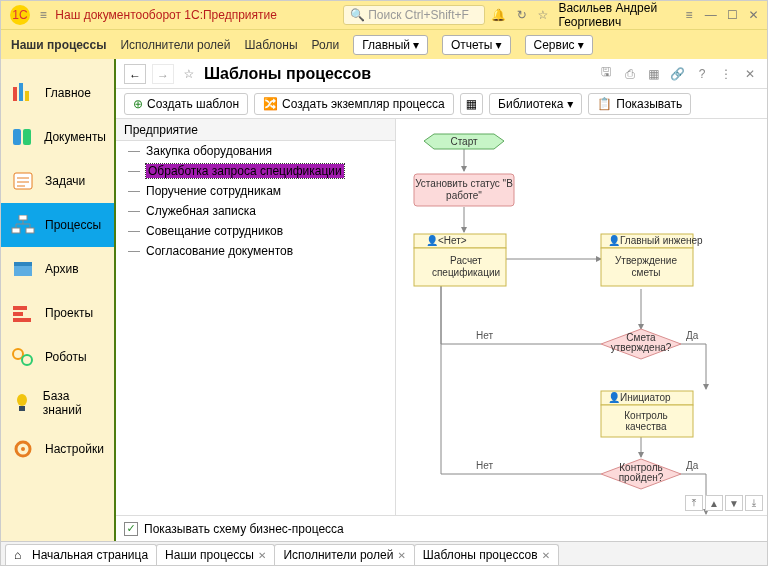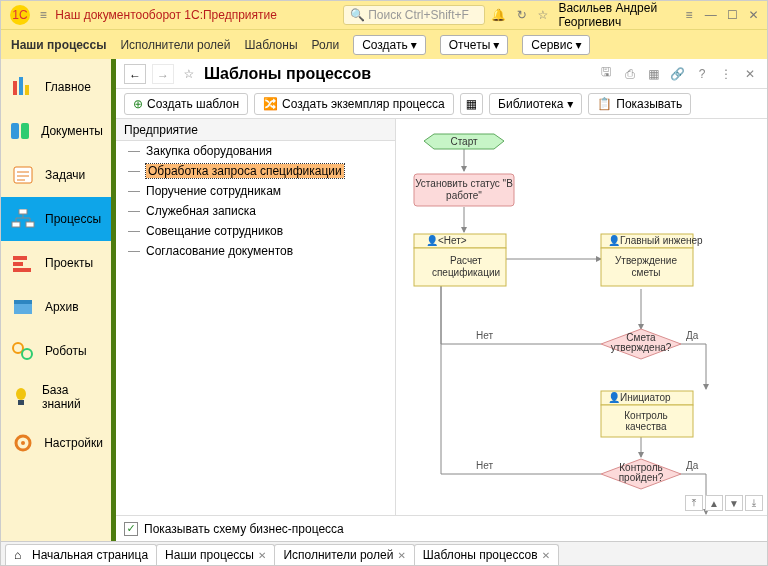--- a/index.html
+++ b/index.html
@@ -8,39 +8,39 @@
 .logo{width:22px;height:22px;display:flex;align-items:center;justify-content:center}
 .title{flex:0 0 auto;color:#b91c1c}
 .search{margin-left:60px;width:180px;height:20px;background:#fff8dc;border:1px solid #e0d080;border-radius:3px;display:flex;align-items:center;padding:0 6px;color:#999}
 .titlebar-right{margin-left:auto;display:flex;align-items:center;gap:10px}
 .tb-icon{width:16px;height:16px;display:flex;align-items:center;justify-content:center;color:#777;cursor:pointer}
 .toolbar{height:30px;background:#ffec97;border-top:1px solid #e8d878;display:flex;align-items:center;padding:0 10px;gap:14px}
 .toolbar .lnk{color:#333;cursor:pointer}
 .toolbar .lnk.active{font-weight:bold}
 .btn{border:1px solid #b0b0b0;background:#fff;border-radius:3px;padding:2px 8px;cursor:pointer;display:inline-flex;align-items:center;gap:3px}
 .main{display:flex;height:calc(100% - 28px - 30px - 24px)}
-.sidebar{width:115px;background:#fdf3cd;border-right:5px solid #4d7c0f;padding-top:6px}
+.sidebar{width:115px;background:#fdf3cd;border-right:2px solid #4d7c0f;padding-top:12px}
 .sb-item{display:flex;align-items:center;gap:8px;padding:10px 8px;cursor:pointer}
 .sb-item.active{background:#0ea5e9}
 .sb-icon{width:28px;height:24px;display:flex;align-items:center;justify-content:center}
 .content{flex:1;display:flex;flex-direction:column;background:#fff}
 .ch{height:30px;border-bottom:1px solid #ddd;display:flex;align-items:center;padding:0 8px;gap:6px}
 .ch h1{font-size:16px;font-weight:bold}
 .nav-btn{width:22px;height:20px;border:1px solid #ccc;background:#fff;display:flex;align-items:center;justify-content:center;cursor:pointer}
 .ch-right{margin-left:auto;display:flex;gap:6px}
 .sm-ic{width:18px;height:18px;display:flex;align-items:center;justify-content:center;color:#888;cursor:pointer}
 .actbar{height:30px;border-bottom:1px solid #ddd;display:flex;align-items:center;padding:0 8px;gap:6px}
 .actbtn{border:1px solid #ccc;border-radius:3px;padding:3px 8px;background:#fff;display:flex;align-items:center;gap:4px;cursor:pointer}
 .split{flex:1;display:flex;overflow:hidden}
 .left{width:280px;border-right:1px solid #ddd;display:flex;flex-direction:column}
 .lh{height:22px;background:#f5f5f5;border-bottom:1px solid #ddd;padding:4px 8px}
 .list{flex:1;overflow:auto}
 .li{padding:3px 8px 3px 30px;position:relative;cursor:pointer}
 .li::before{content:"—";position:absolute;left:12px;color:#888}
-.li.sel span{background:#fdba74;outline:1px dotted #333;padding:0 2px}
+.li.sel span{background:#a21caf;outline:1px dotted #333;padding:0 2px}
 .right{flex:1;position:relative;background:#fff;overflow:hidden}
 svg.diagram{position:absolute;top:0;left:0}
 .diag-ctrl{position:absolute;bottom:4px;right:4px;display:flex;gap:2px}
 .diag-ctrl div{width:18px;height:16px;border:1px solid #ccc;background:#fff;display:flex;align-items:center;justify-content:center;color:#666;cursor:pointer;font-size:10px}
 .chkrow{height:26px;border-top:1px solid #ddd;display:flex;align-items:center;padding:0 8px;gap:6px}
 .chk{width:14px;height:14px;border:1px solid #888;background:#fff;display:flex;align-items:center;justify-content:center;color:#2a8a2a;font-size:11px}
 .tabs{height:24px;background:#f3f3f3;border-top:1px solid #ccc;display:flex;align-items:flex-end;padding:0 4px;gap:0}
 .tab{border:1px solid #ccc;border-bottom:none;background:#fff;padding:3px 8px;margin-right:-1px;display:flex;align-items:center;gap:4px;cursor:pointer;border-radius:3px 3px 0 0}
 .tab .x{color:#888;font-size:10px}
 .home-ic{width:14px;height:14px}
@@ -78,21 +78,21 @@
     <div class="tb-icon">✕</div>
   </div>
 </div>
 
 <div class="toolbar">
   <span class="lnk active">Наши процессы</span>
   <span class="lnk">Исполнители ролей</span>
   <span class="lnk">Шаблоны</span>
   <span class="lnk">Роли</span>
   <span class="btn">
-      <span>Создать</span>
+      <span>Главный</span>
       <span>▾</span>
     </span>
   <span class="btn">
       <span>Отчеты</span>
       <span>▾</span>
     </span>
   <span class="btn">
       <span>Сервис</span>
       <span>▾</span>
     </span>
@@ -138,35 +138,35 @@
             <rect x="1" y="13" width="8" height="5" fill="#fff" stroke="#888"></rect>
             <rect x="15" y="13" width="8" height="5" fill="#fff" stroke="#888"></rect>
             <path d="M12 5 v4 M5 13 v-4 h14 v4" stroke="#888" fill="none"></path>
           </svg>
         </div>
         <span>Процессы</span>
       </div>
     <div class="sb-item">
         <div class="sb-icon">
           <svg width="24" height="20">
+            <rect x="3" y="3" width="18" height="14" fill="#5dade2"></rect>
+            <rect x="3" y="3" width="18" height="4" fill="#2e86c1"></rect>
+          </svg>
+        </div>
+        <span>Архив</span>
+      </div>
+    <div class="sb-item">
+        <div class="sb-icon">
+          <svg width="24" height="20">
             <rect x="2" y="3" width="14" height="4" fill="#e74c3c"></rect>
             <rect x="2" y="9" width="10" height="4" fill="#e74c3c"></rect>
             <rect x="2" y="15" width="18" height="4" fill="#e74c3c"></rect>
           </svg>
         </div>
         <span>Проекты</span>
-      </div>
-    <div class="sb-item">
-        <div class="sb-icon">
-          <svg width="24" height="20">
-            <rect x="3" y="3" width="18" height="14" fill="#5dade2"></rect>
-            <rect x="3" y="3" width="18" height="4" fill="#2e86c1"></rect>
-          </svg>
-        </div>
-        <span>Архив</span>
       </div>
     <div class="sb-item">
         <div class="sb-icon">
           <svg width="24" height="20">
             <circle cx="7" cy="7" r="5" fill="none" stroke="#f39c12" stroke-width="2"></circle>
             <circle cx="16" cy="13" r="5" fill="none" stroke="#2ecc71" stroke-width="2"></circle>
           </svg>
         </div>
         <span>Роботы</span>
       </div>

